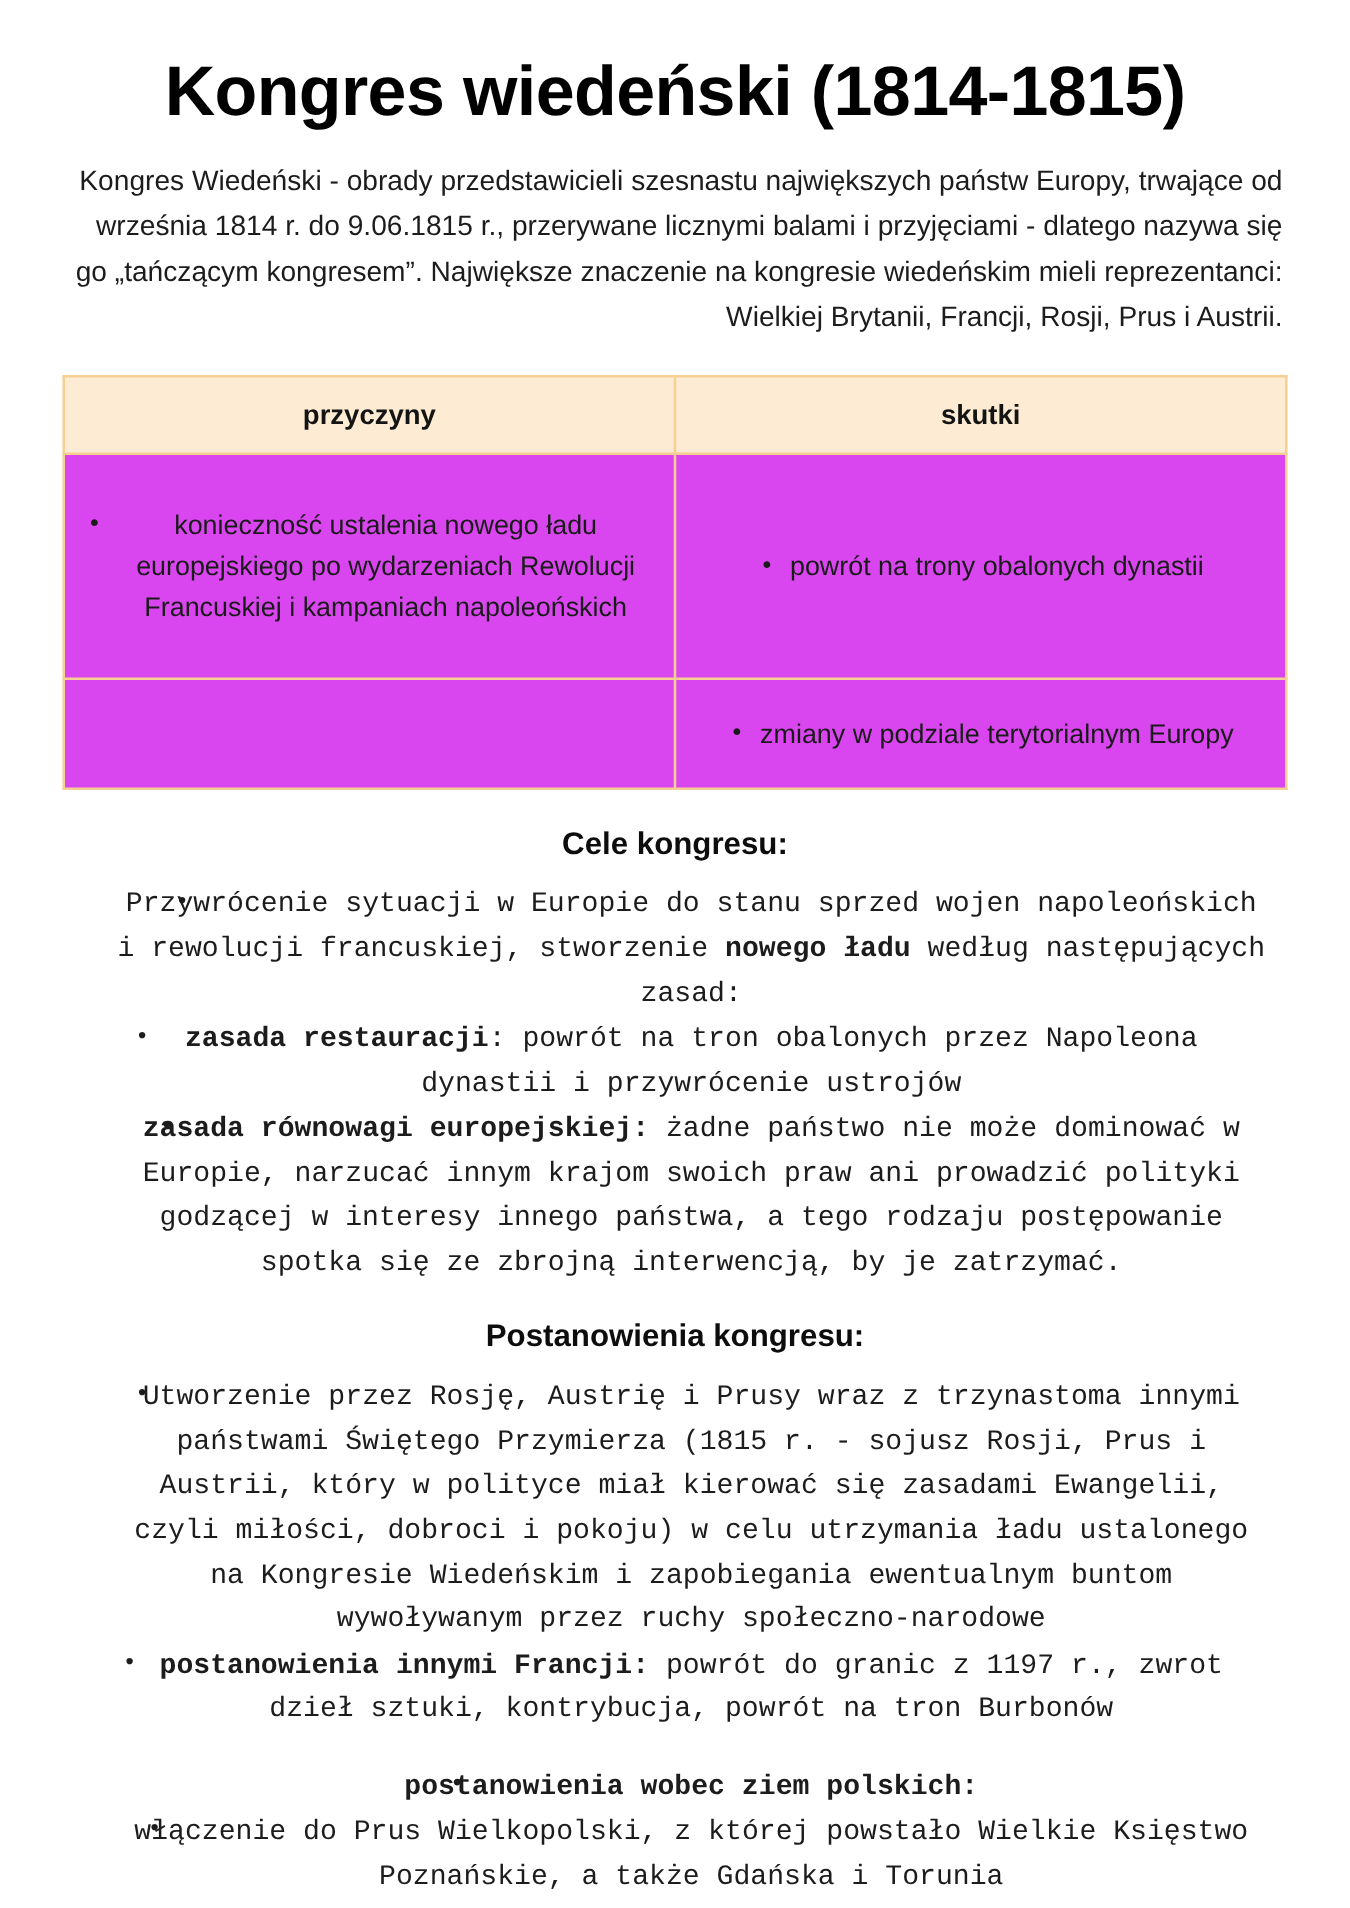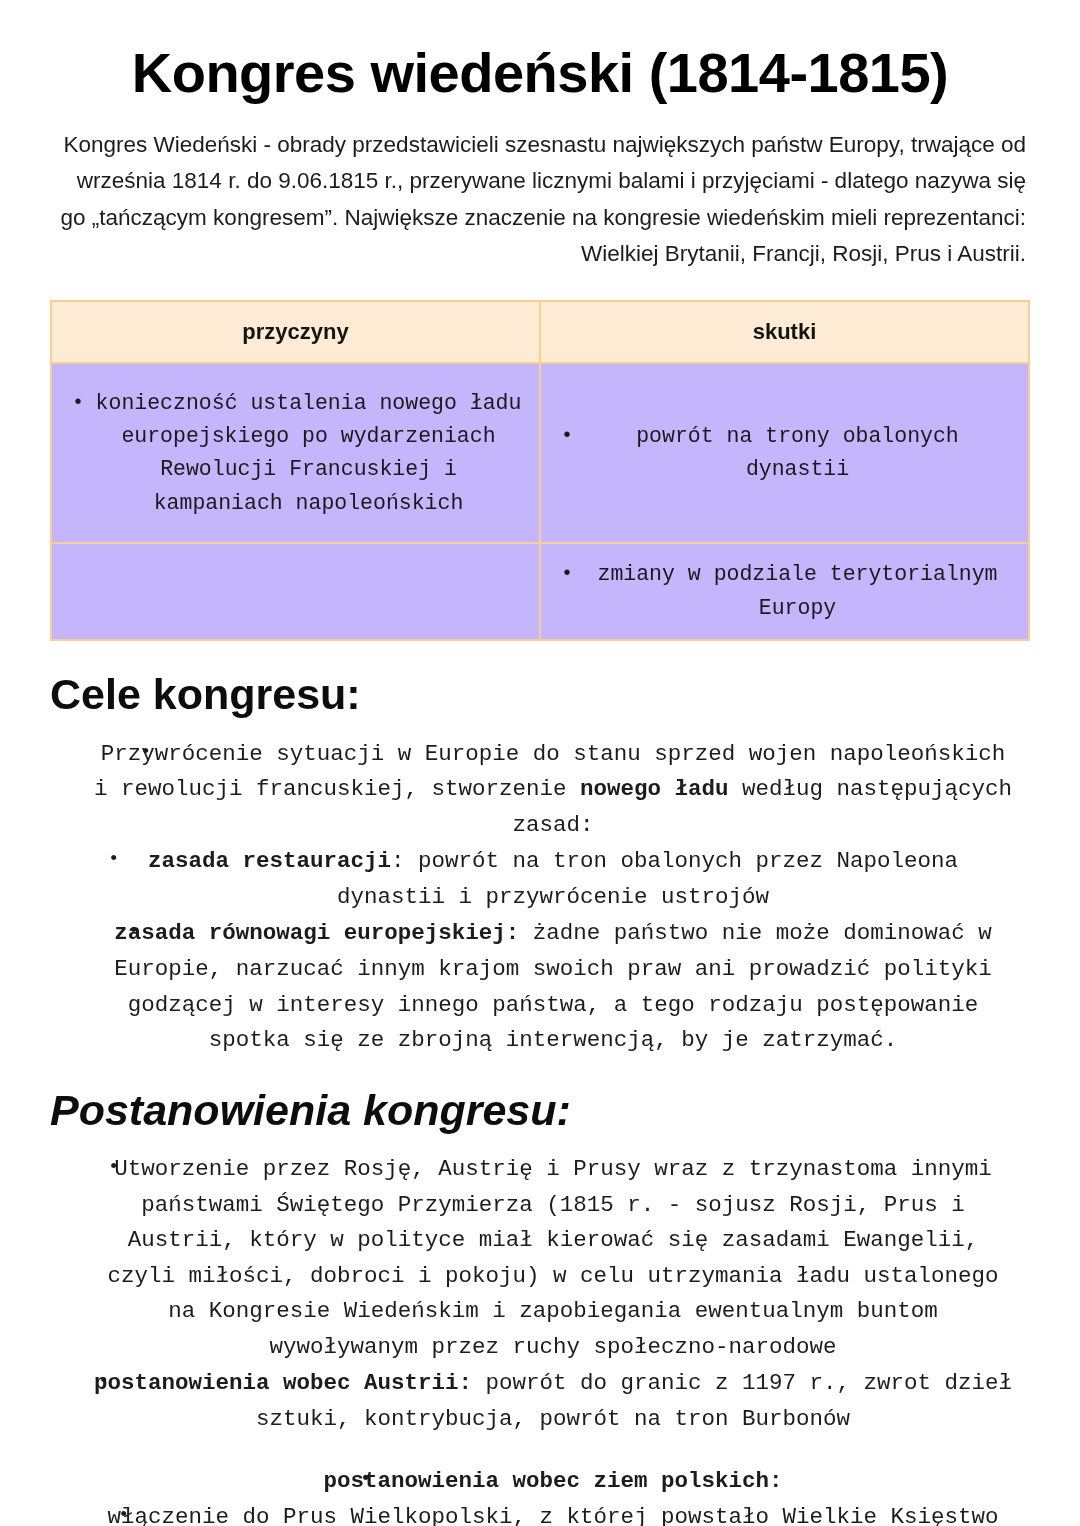--- a/index.html
+++ b/index.html
@@ -59,23 +59,22 @@
     text-align: center;
   }
   .cmp-table th {
     background: #fdecd3;
     font-size: 22px;
     font-weight: 700;
     padding: 17px 10px;
     color: #141414;
   }
   .cmp-table td {
-    background: #c4b5fd;
+    background: #d946ef;
     padding: 14px 16px;
-    font-family: Liberation Mono, monospace;
   }
   .cell-list {
     margin: 0;
     padding: 0;
     list-style: none;
   }
   .cell-list li {
     position: relative;
     display: inline-block;
     text-align: center;
@@ -91,26 +90,27 @@
     top: 0;
     font-size: 20px;
     line-height: 1.55;
   }
   .cell-row1 { height: 150px; }
   .cell-row2 { height: 58px; }
 
   
   .section-heading {
     margin: 28px 0 0 0;
-    font-size: 43px;
+    text-align: center;
+    font-size: 25px;
     font-weight: 700;
     line-height: 1.2;
     color: #0d0d0d;
   }
-  .section-heading.tight-top { margin-top: 26px; font-style: italic; }
+  .section-heading.tight-top { margin-top: 26px; }
 
   
   .bullets {
     margin: 16px 0 0 0;
     padding: 0;
     list-style: none;
   }
   .bullets > li {
     position: relative;
     text-align: center;
@@ -189,19 +189,19 @@
   <ul class="bullets">
     <li class="b-indent-a"><span>Przywrócenie sytuacji w Europie do stanu sprzed wojen napoleońskich i rewolucji francuskiej, stworzenie </span><b>nowego ładu</b><span> według następujących zasad:</span></li>
     <li class="b-indent-b"><b>zasada restauracji</b><span>: powrót na tron obalonych przez Napoleona dynastii i przywrócenie ustrojów</span></li>
     <li class="b-indent-d"><b>zasada równowagi europejskiej:</b><span> żadne państwo nie może dominować w Europie, narzucać innym krajom swoich praw ani prowadzić polityki godzącej w interesy innego państwa, a tego rodzaju postępowanie spotka się ze zbrojną interwencją, by je zatrzymać.</span></li>
   </ul>
 
   <h2 class="section-heading tight-top">Postanowienia kongresu:</h2>
 
   <ul class="bullets">
     <li class="b-indent-e"><span>Utworzenie przez Rosję, Austrię i Prusy wraz z trzynastoma innymi państwami Świętego Przymierza (1815 r. - sojusz Rosji, Prus i Austrii, który w polityce miał kierować się zasadami Ewangelii, czyli miłości, dobroci i pokoju) w celu utrzymania ładu ustalonego na Kongresie Wiedeńskim i zapobiegania ewentualnym buntom wywoływanym przez ruchy społeczno-narodowe</span></li>
-    <li class="b-indent-f"><b>postanowienia wobec Austrii:</b><span> powrót do granic z 1197 r., zwrot dzieł sztuki, kontrybucja, powrót na tron Burbonów</span></li>
+    <li class="b-indent-f"><b>postanowienia innymi Francji:</b><span> powrót do granic z 1197 r., zwrot dzieł sztuki, kontrybucja, powrót na tron Burbonów</span></li>
     <li class="b-indent-g strong-all"><b>postanowienia wobec ziem polskich:</b></li>
     <li class="b-indent-i"><span>włączenie do Prus Wielkopolski, z której powstało Wielkie Księstwo Poznańskie, a także Gdańska i Torunia</span></li>
 
   </ul>
 
 </div>
 
 </body></html>

